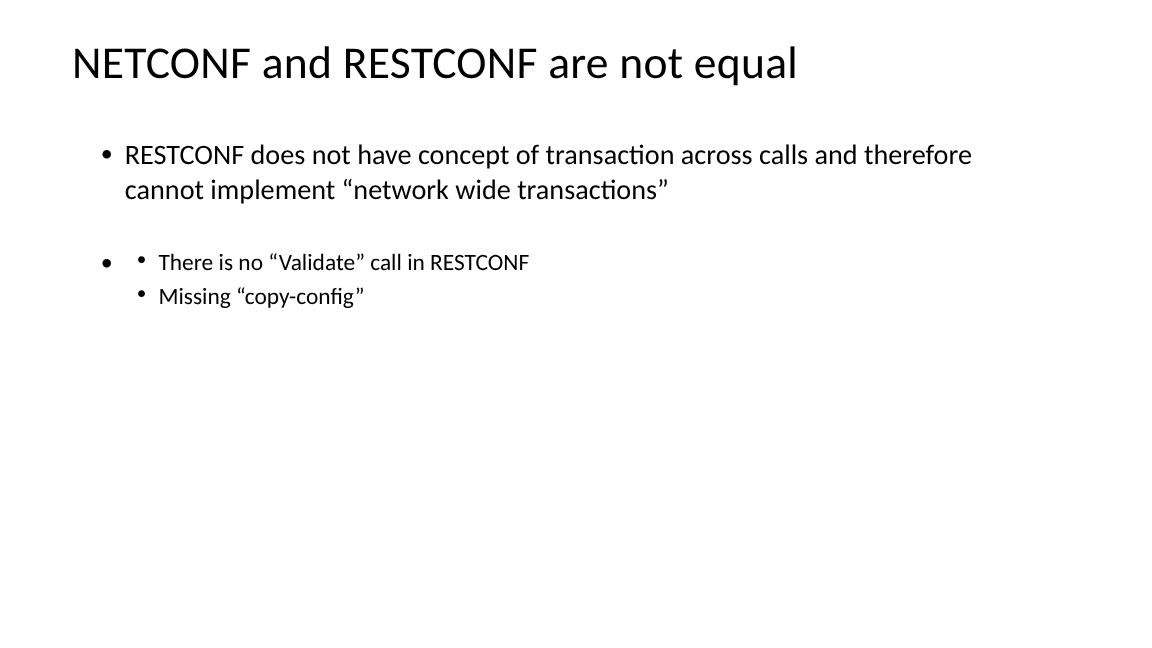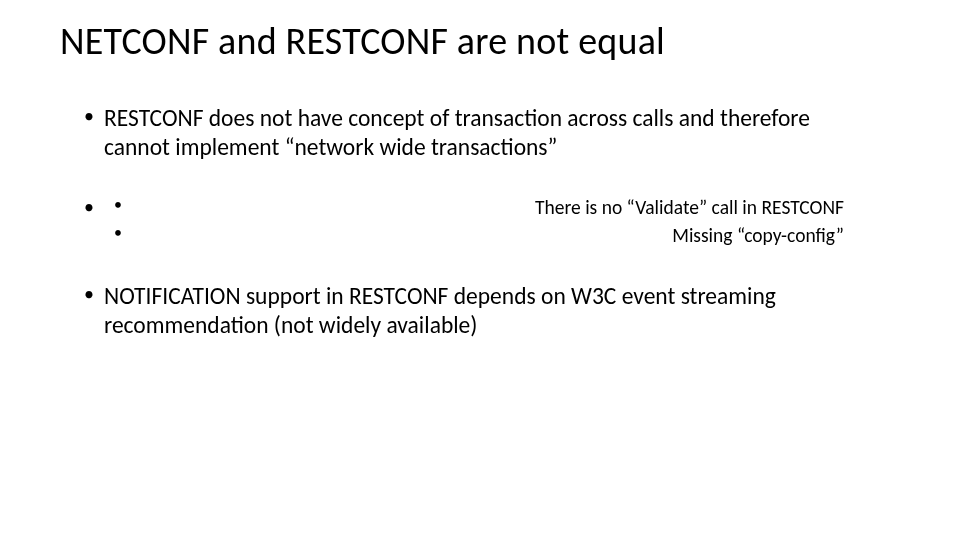--- a/index.html
+++ b/index.html
@@ -9,21 +9,21 @@
     height: 540px;
     background: #ffffff;
     font-family: Calibri, "Segoe UI", Arial, sans-serif;
     color: #000000;
     overflow: hidden;
   }
   .slide {
     box-sizing: border-box;
     width: 920px;
     height: 540px;
-    padding: 18px 60px 30px 60px;
+    padding: 30px 60px 30px 60px;
     position: relative;
   }
   .title {
     font-size: 38px;
     font-weight: 400;
     margin: 0 0 40px 0;
     letter-spacing: 0.2px;
   }
   ul.level1 {
     list-style: none;
@@ -48,21 +48,20 @@
     list-style: none;
     padding: 0;
     margin: 6px 0 0 0;
     font-size: 19.5px;
     line-height: 1.3;
   }
   ul.level2 > li {
     position: relative;
     padding-left: 28px;
     margin-bottom: 2px;
-    text-align: right;
   }
   ul.level2 > li::before {
     content: "•";
     position: absolute;
     left: 10px;
     top: 0;
     font-size: 16px;
   }
 </style>
 </head>
@@ -78,17 +77,14 @@
     <li>
       <ul class="level2">
         <li>
           <span>There is no “Validate” call in RESTCONF</span>
         </li>
         <li>
           <span>Missing “copy-config”</span>
         </li>
       </ul>
     </li>
-    <li>
-      <span>NOTIFICATION support in RESTCONF depends on W3C event streaming recommendation (not widely available)</span>
-    </li>
   </ul>
 </div>
 
 </body></html>

